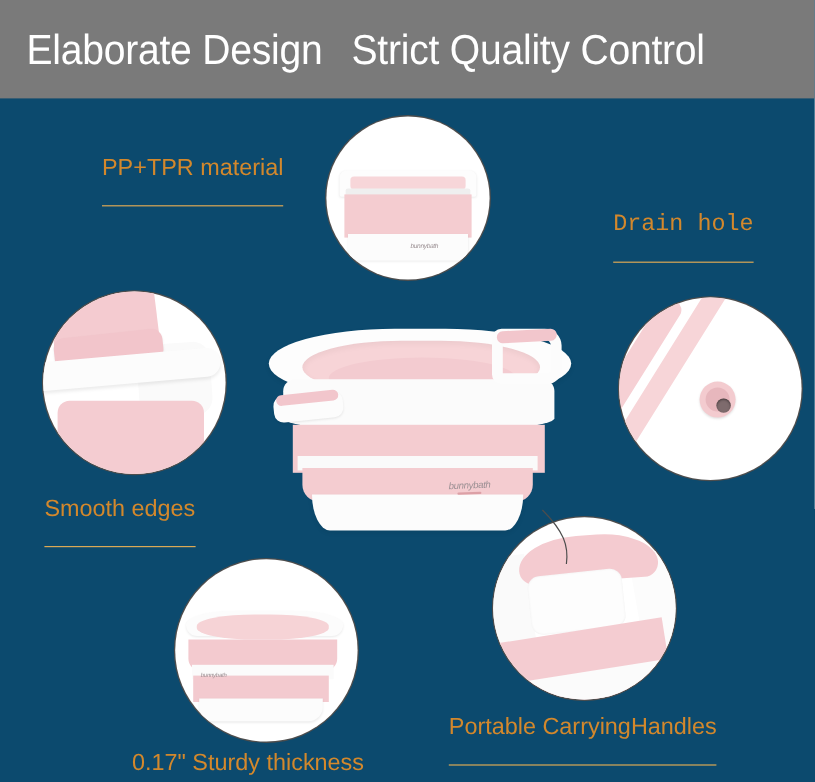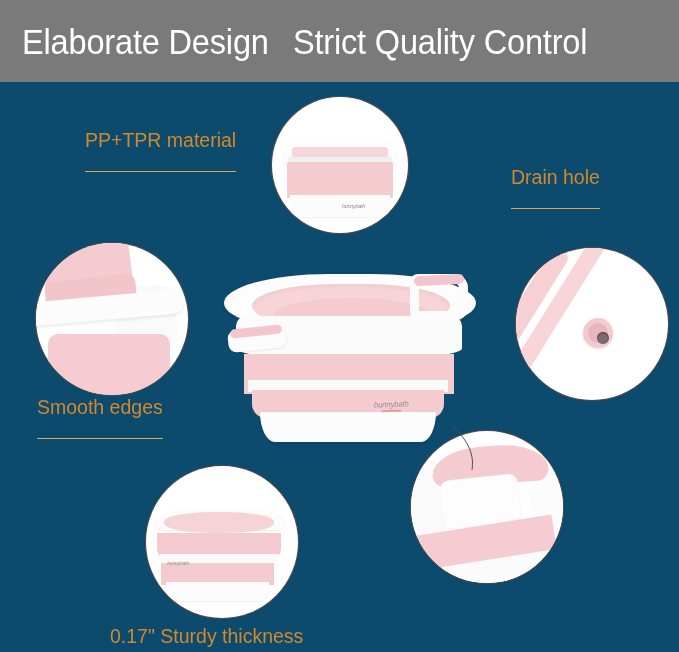--- a/index.html
+++ b/index.html
@@ -50,22 +50,22 @@
     position: absolute;
     color: #d3882c;
     font-size: 19.5px;
     line-height: 1;
     white-space: nowrap;
     padding-bottom: 20px;
     border-bottom: 1.6px solid #dba955;
     font-family: "Liberation Sans", sans-serif;
   }
   .lbl-pptpr     { left: 85px;  top: 131px; }
-  .lbl-drain     { left: 511px; top: 168px; }
-  .lbl-smooth    { left: 37px;  top: 398px; }
+  .lbl-drain     { left: 511px; top: 178px; font-family: Liberation Mono, monospace; }
+  .lbl-smooth    { left: 37px;  top: 415px; }
   .lbl-handles   { left: 374px; top: 597px; }
   .lbl-thickness { left: 110px; top: 627px; }
 
   
   .callout {
     position: absolute;
     border-radius: 50%;
     overflow: hidden;
     background: #ffffff;
     box-shadow: 0 0 0 1.1px #4d4d4d;
@@ -463,16 +463,17 @@
   <svg class="connector" width="679" height="652">
     <path d="M452 425 C 470 443, 474 455, 472 470" stroke="#4d4d4d" stroke-width="1" fill="none"></path>
   </svg>
 
   <div class="feature-label lbl-pptpr">PP+TPR material</div>
 
   <div class="feature-label lbl-drain">Drain hole</div>
 
   <div class="feature-label lbl-smooth">Smooth edges</div>
 
+  <div class="feature-label lbl-handles">Portable CarryingHandles</div>
 
   <div class="feature-label lbl-thickness">0.17" Sturdy thickness</div>
 
 </div>
 
 </body></html>

